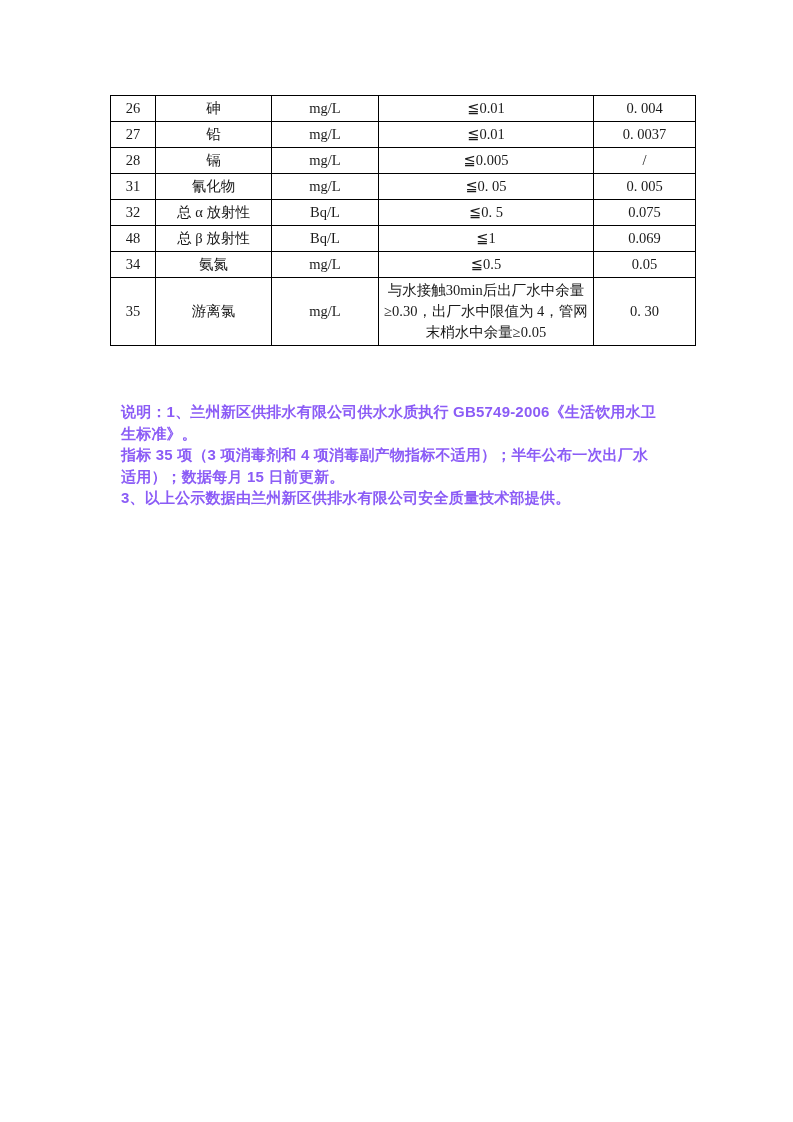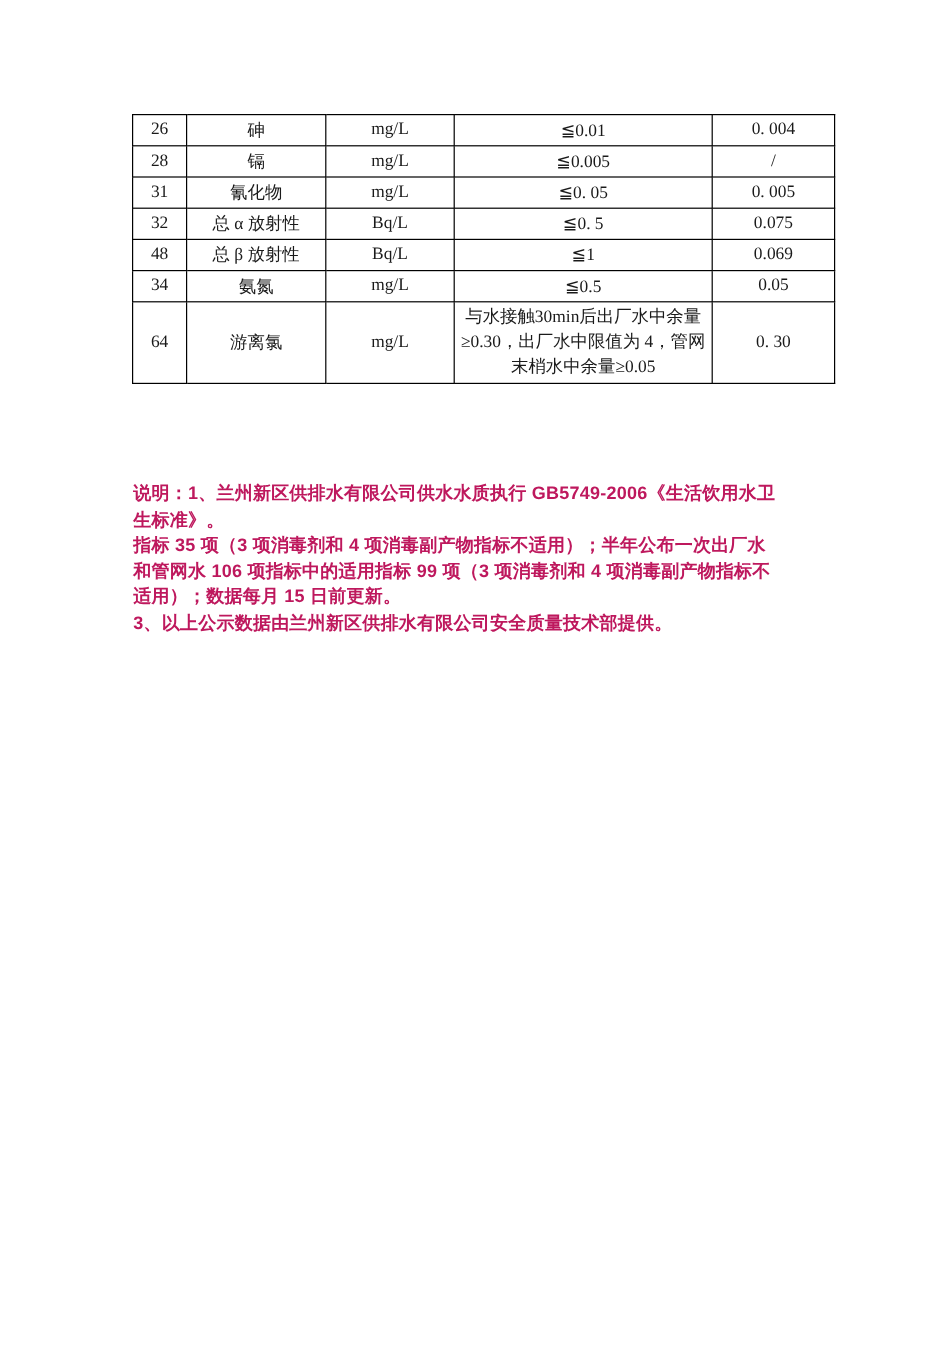--- a/index.html
+++ b/index.html
@@ -38,27 +38,27 @@
   td.cell-no { font-size: 15px; }
   td.cell-unit { font-size: 14px; }
   td.cell-value { font-size: 15px; }
   td.cell-limit-long {
     font-size: 13.5px;
     line-height: 21px;
     padding: 2px 6px;
   }
   .notes {
     position: absolute;
-    left: 111px; top: 401px;
+    left: 121px; top: 401px;
     width: 584px;
     font-family: "Liberation Sans", "DejaVu Sans", sans-serif;
     font-weight: bold;
     font-size: 15px;
     line-height: 21.6px;
-    color: #be185d;
+    color: #8b5cf6;
     letter-spacing: 0.2px;
   }
   .notes .note-line { white-space: nowrap; }
 </style>
 </head>
 <body>
 
 <div class="page">
 
   <table class="wq-table">
@@ -69,20 +69,27 @@
       <col style="width:215px">
       <col style="width:102px">
     </colgroup>
     <tbody>
       <tr class="data-row">
         <td class="cell-no">26</td>
         <td class="cell-name">砷</td>
         <td class="cell-unit">mg/L</td>
         <td class="cell-limit">≦0.01</td>
         <td class="cell-value">0. 004</td>
+      </tr>
+      <tr class="data-row">
+        <td class="cell-no">27</td>
+        <td class="cell-name">铅</td>
+        <td class="cell-unit">mg/L</td>
+        <td class="cell-limit">≦0.01</td>
+        <td class="cell-value">0. 0037</td>
       </tr>
       <tr class="data-row">
         <td class="cell-no">28</td>
         <td class="cell-name">镉</td>
         <td class="cell-unit">mg/L</td>
         <td class="cell-limit">≦0.005</td>
         <td class="cell-value">/</td>
       </tr>
       <tr class="data-row">
         <td class="cell-no">31</td>
@@ -106,31 +113,30 @@
         <td class="cell-value">0.069</td>
       </tr>
       <tr class="data-row">
         <td class="cell-no">34</td>
         <td class="cell-name">氨氮</td>
         <td class="cell-unit">mg/L</td>
         <td class="cell-limit">≦0.5</td>
         <td class="cell-value">0.05</td>
       </tr>
       <tr class="tall-row">
-        <td class="cell-no">64</td>
+        <td class="cell-no">35</td>
         <td class="cell-name">游离氯</td>
         <td class="cell-unit">mg/L</td>
         <td class="cell-limit cell-limit-long">与水接触30min后出厂水中余量≥0.30，出厂水中限值为 4，管网末梢水中余量≥0.05</td>
         <td class="cell-value">0. 30</td>
       </tr>
     </tbody>
   </table>
 
   <div class="notes">
     <div class="note-line">说明：1、兰州新区供排水有限公司供水水质执行 GB5749-2006《生活饮用水卫</div>
     <div class="note-line">生标准》。</div>
     <div class="note-line">指标 35 项（3 项消毒剂和 4 项消毒副产物指标不适用）；半年公布一次出厂水</div>
-    <div class="note-line">和管网水 106 项指标中的适用指标 99 项（3 项消毒剂和 4 项消毒副产物指标不</div>
     <div class="note-line">适用）；数据每月 15 日前更新。</div>
     <div class="note-line">3、以上公示数据由兰州新区供排水有限公司安全质量技术部提供。</div>
   </div>
 
 </div>
 
 </body></html>

